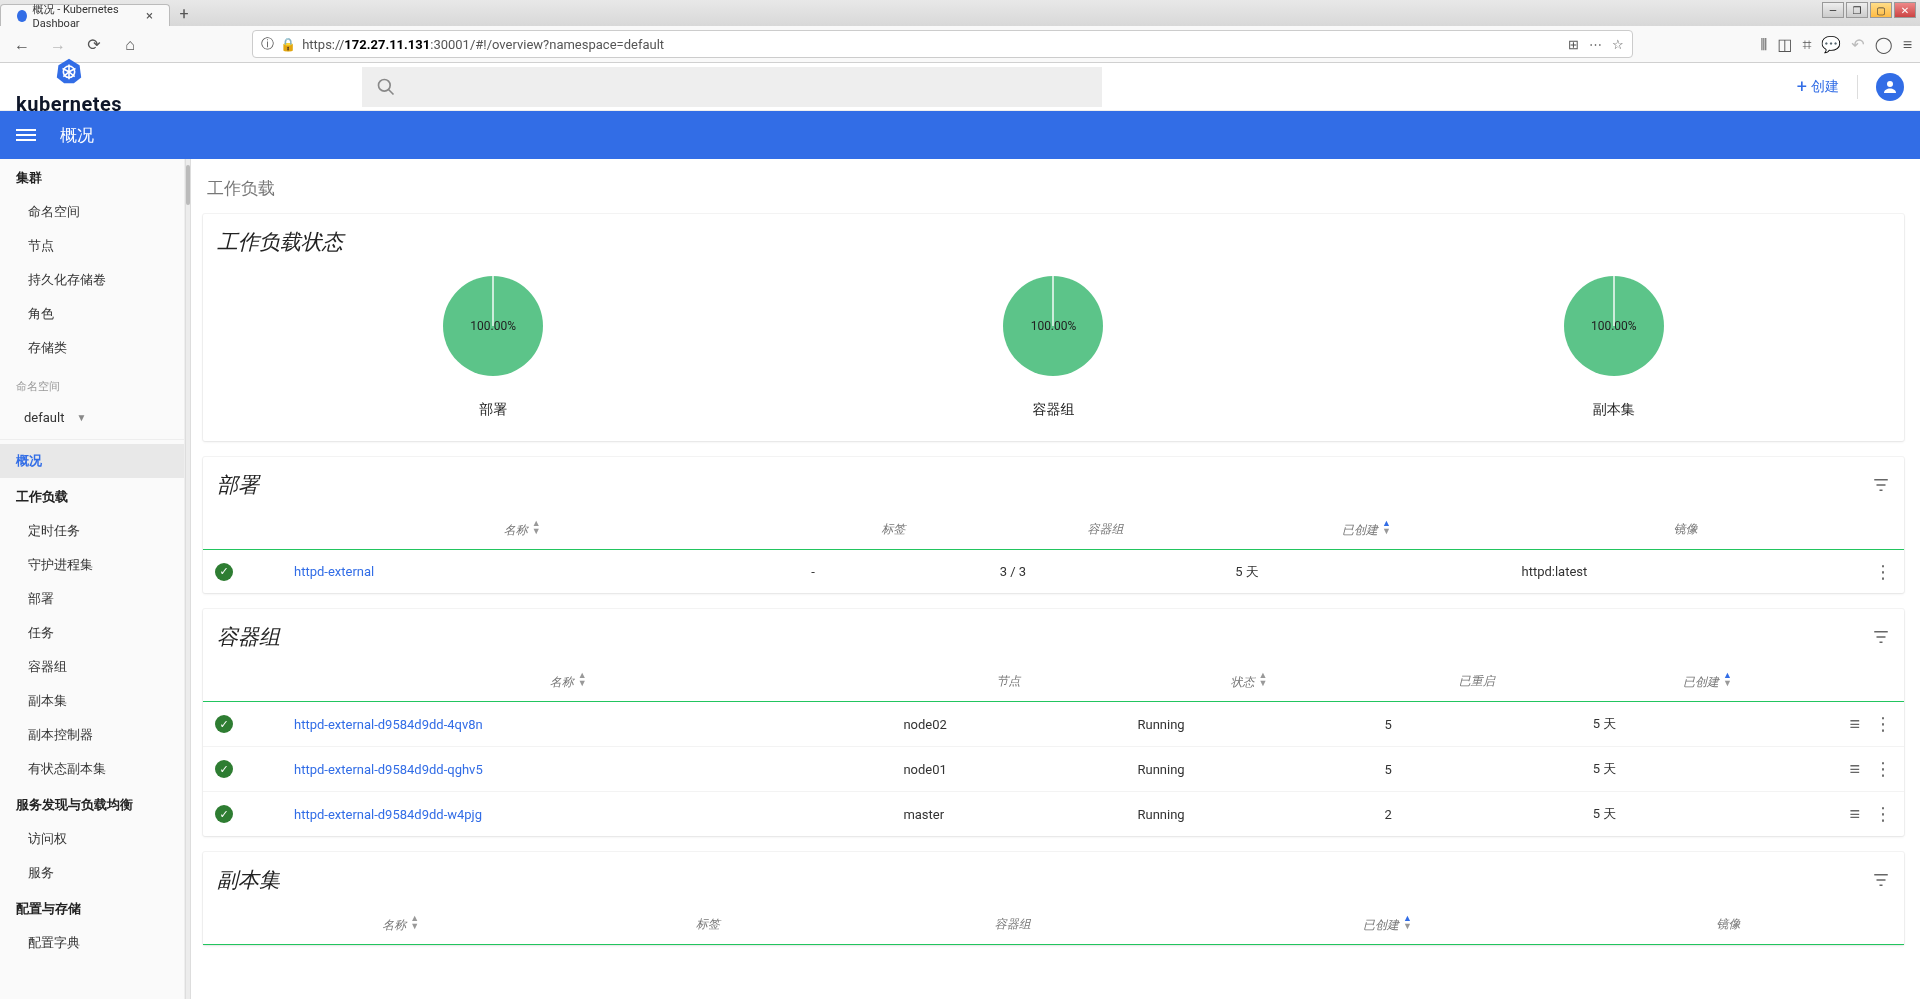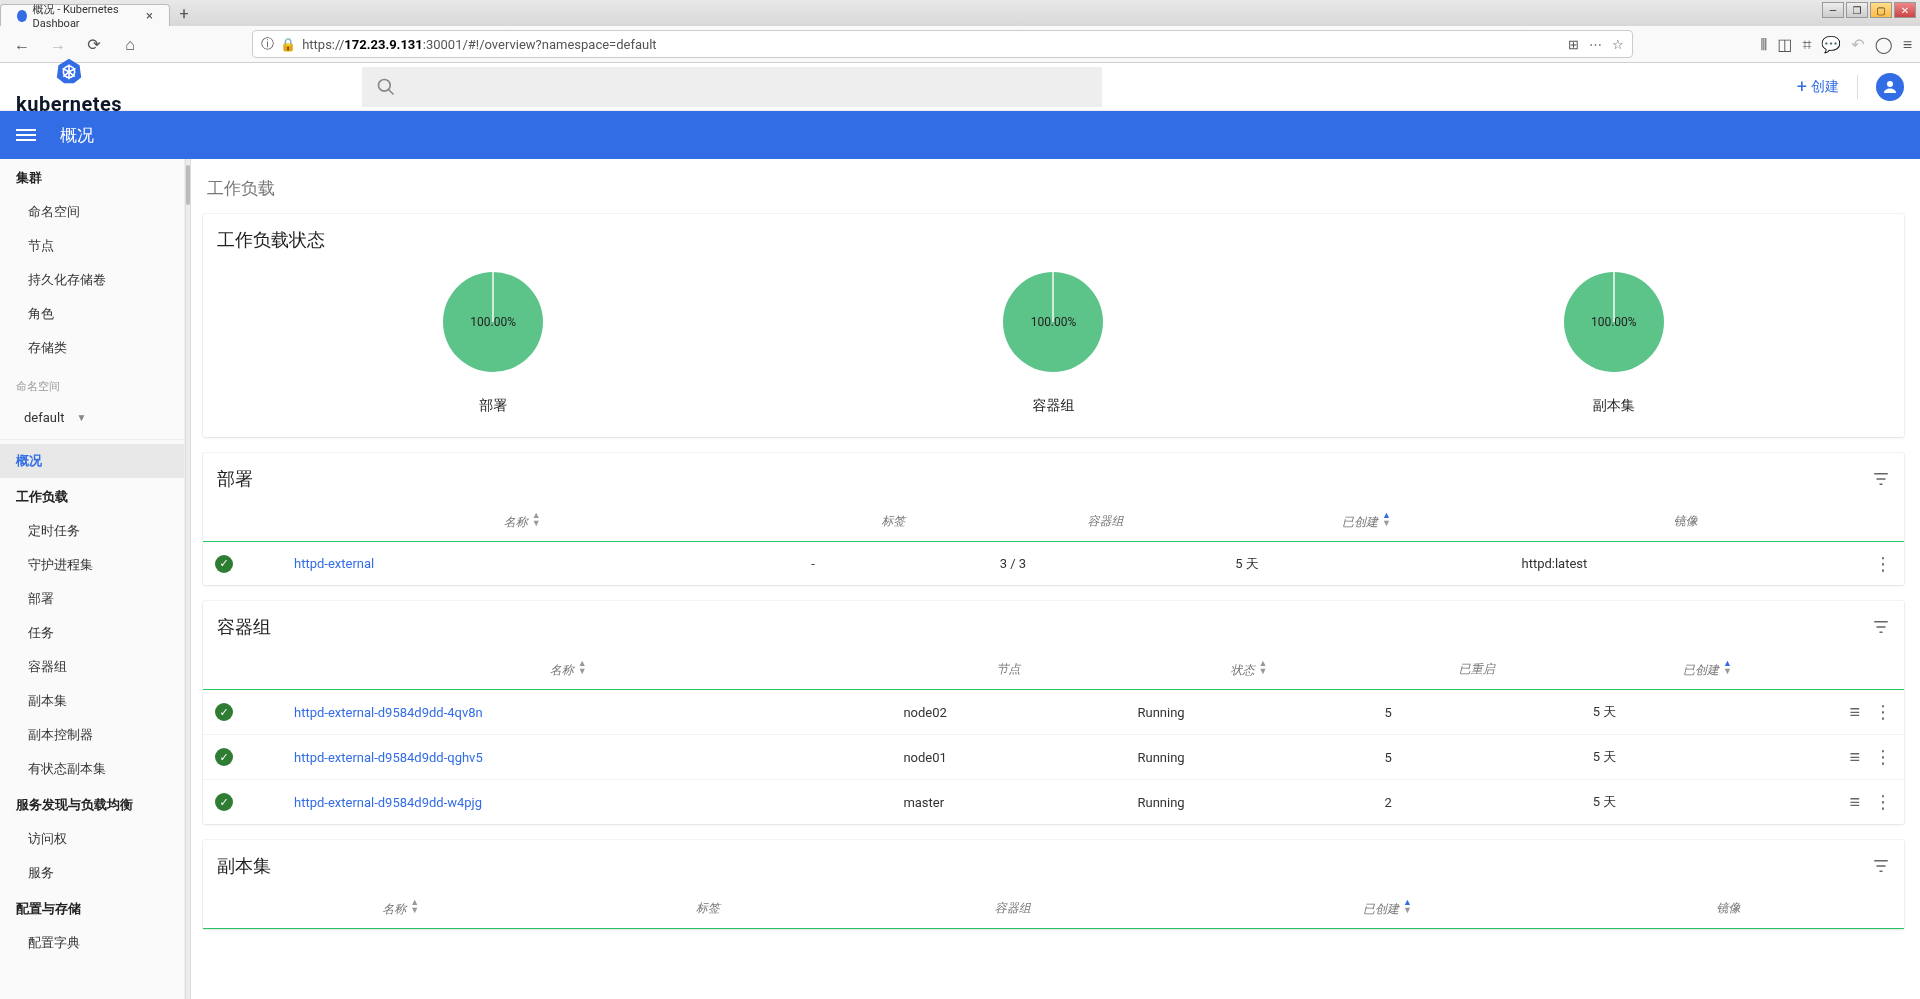--- a/index.html
+++ b/index.html
@@ -50,21 +50,21 @@
 .side-section.light{font-weight:400;color:#999;font-size:11px;padding-top:14px;}
 .side-item{padding:8px 16px 8px 28px;color:#333;cursor:pointer;}
 .side-item.active{background:#e8e8e8;color:#326de6;}
 .side-item.top{padding-left:16px;font-weight:700;}
 .ns-select{display:flex;align-items:center;gap:12px;padding:8px 16px 14px 24px;color:#333;border-bottom:1px solid #eee;margin-bottom:4px;}
 .ns-select .arrow{color:#888;font-size:10px;}
 
 .main{flex:1;overflow-y:auto;background:#fff;padding:12px 16px 40px 12px;}
 .main-heading{color:#777;font-size:17px;padding:6px 4px 14px;}
 .card{background:#fff;border-radius:2px;box-shadow:0 1px 3px rgba(0,0,0,.08),0 0 0 1px rgba(0,0,0,.04);margin-bottom:16px;}
-.card-title{font-size:18px;color:#222;padding:14px 14px 10px;display:flex;align-items:center;}
+.card-title{font-size:21px;color:#222;padding:14px 14px 10px;display:flex;align-items:center;font-style:italic;}
 .card-title .filter{margin-left:auto;color:#666;}
 .donuts{display:flex;justify-content:space-around;padding:10px 10px 22px;}
 .donut-wrap{display:flex;flex-direction:column;align-items:center;gap:25px;}
 .donut{width:100px;height:100px;border-radius:50%;background:#5cc489;display:flex;align-items:center;justify-content:center;position:relative;}
 .donut::after{content:"";position:absolute;top:0;left:calc(50% - 1px);width:2px;height:50%;background:rgba(255,255,255,.7);}
 .donut-label{font-size:12px;color:#222;}
 .donut-cap{font-size:14px;color:#222;}
 
 .tbl{width:100%;border-collapse:collapse;}
 .tbl th{text-align:center;font-weight:400;color:#777;font-size:12px;padding:10px 12px;border-bottom:1px solid #22c55e;font-style:italic;}
@@ -101,21 +101,21 @@
   </div>
   <div class="nav-bar">
     <div class="nav-btn">←</div>
     <div class="nav-btn" style="color:#bbb;">→</div>
     <div class="nav-btn">⟳</div>
     <div class="nav-btn">⌂</div>
     <div class="url-bar">
       <span>ⓘ</span>
       <span class="lock">🔒</span>
       <span class="url-text">
-        <span>https://</span><b>172.23.9.131</b><span>:30001/#!/overview?namespace=default</span>
+        <span>https://</span><b>172.27.11.131</b><span>:30001/#!/overview?namespace=default</span>
       </span>
       <span class="url-right">
         <span>⊞</span>
         <span>⋯</span>
         <span>☆</span>
       </span>
     </div>
     <div class="nav-right">
       <span>⫴</span>
       <span>◫</span>

